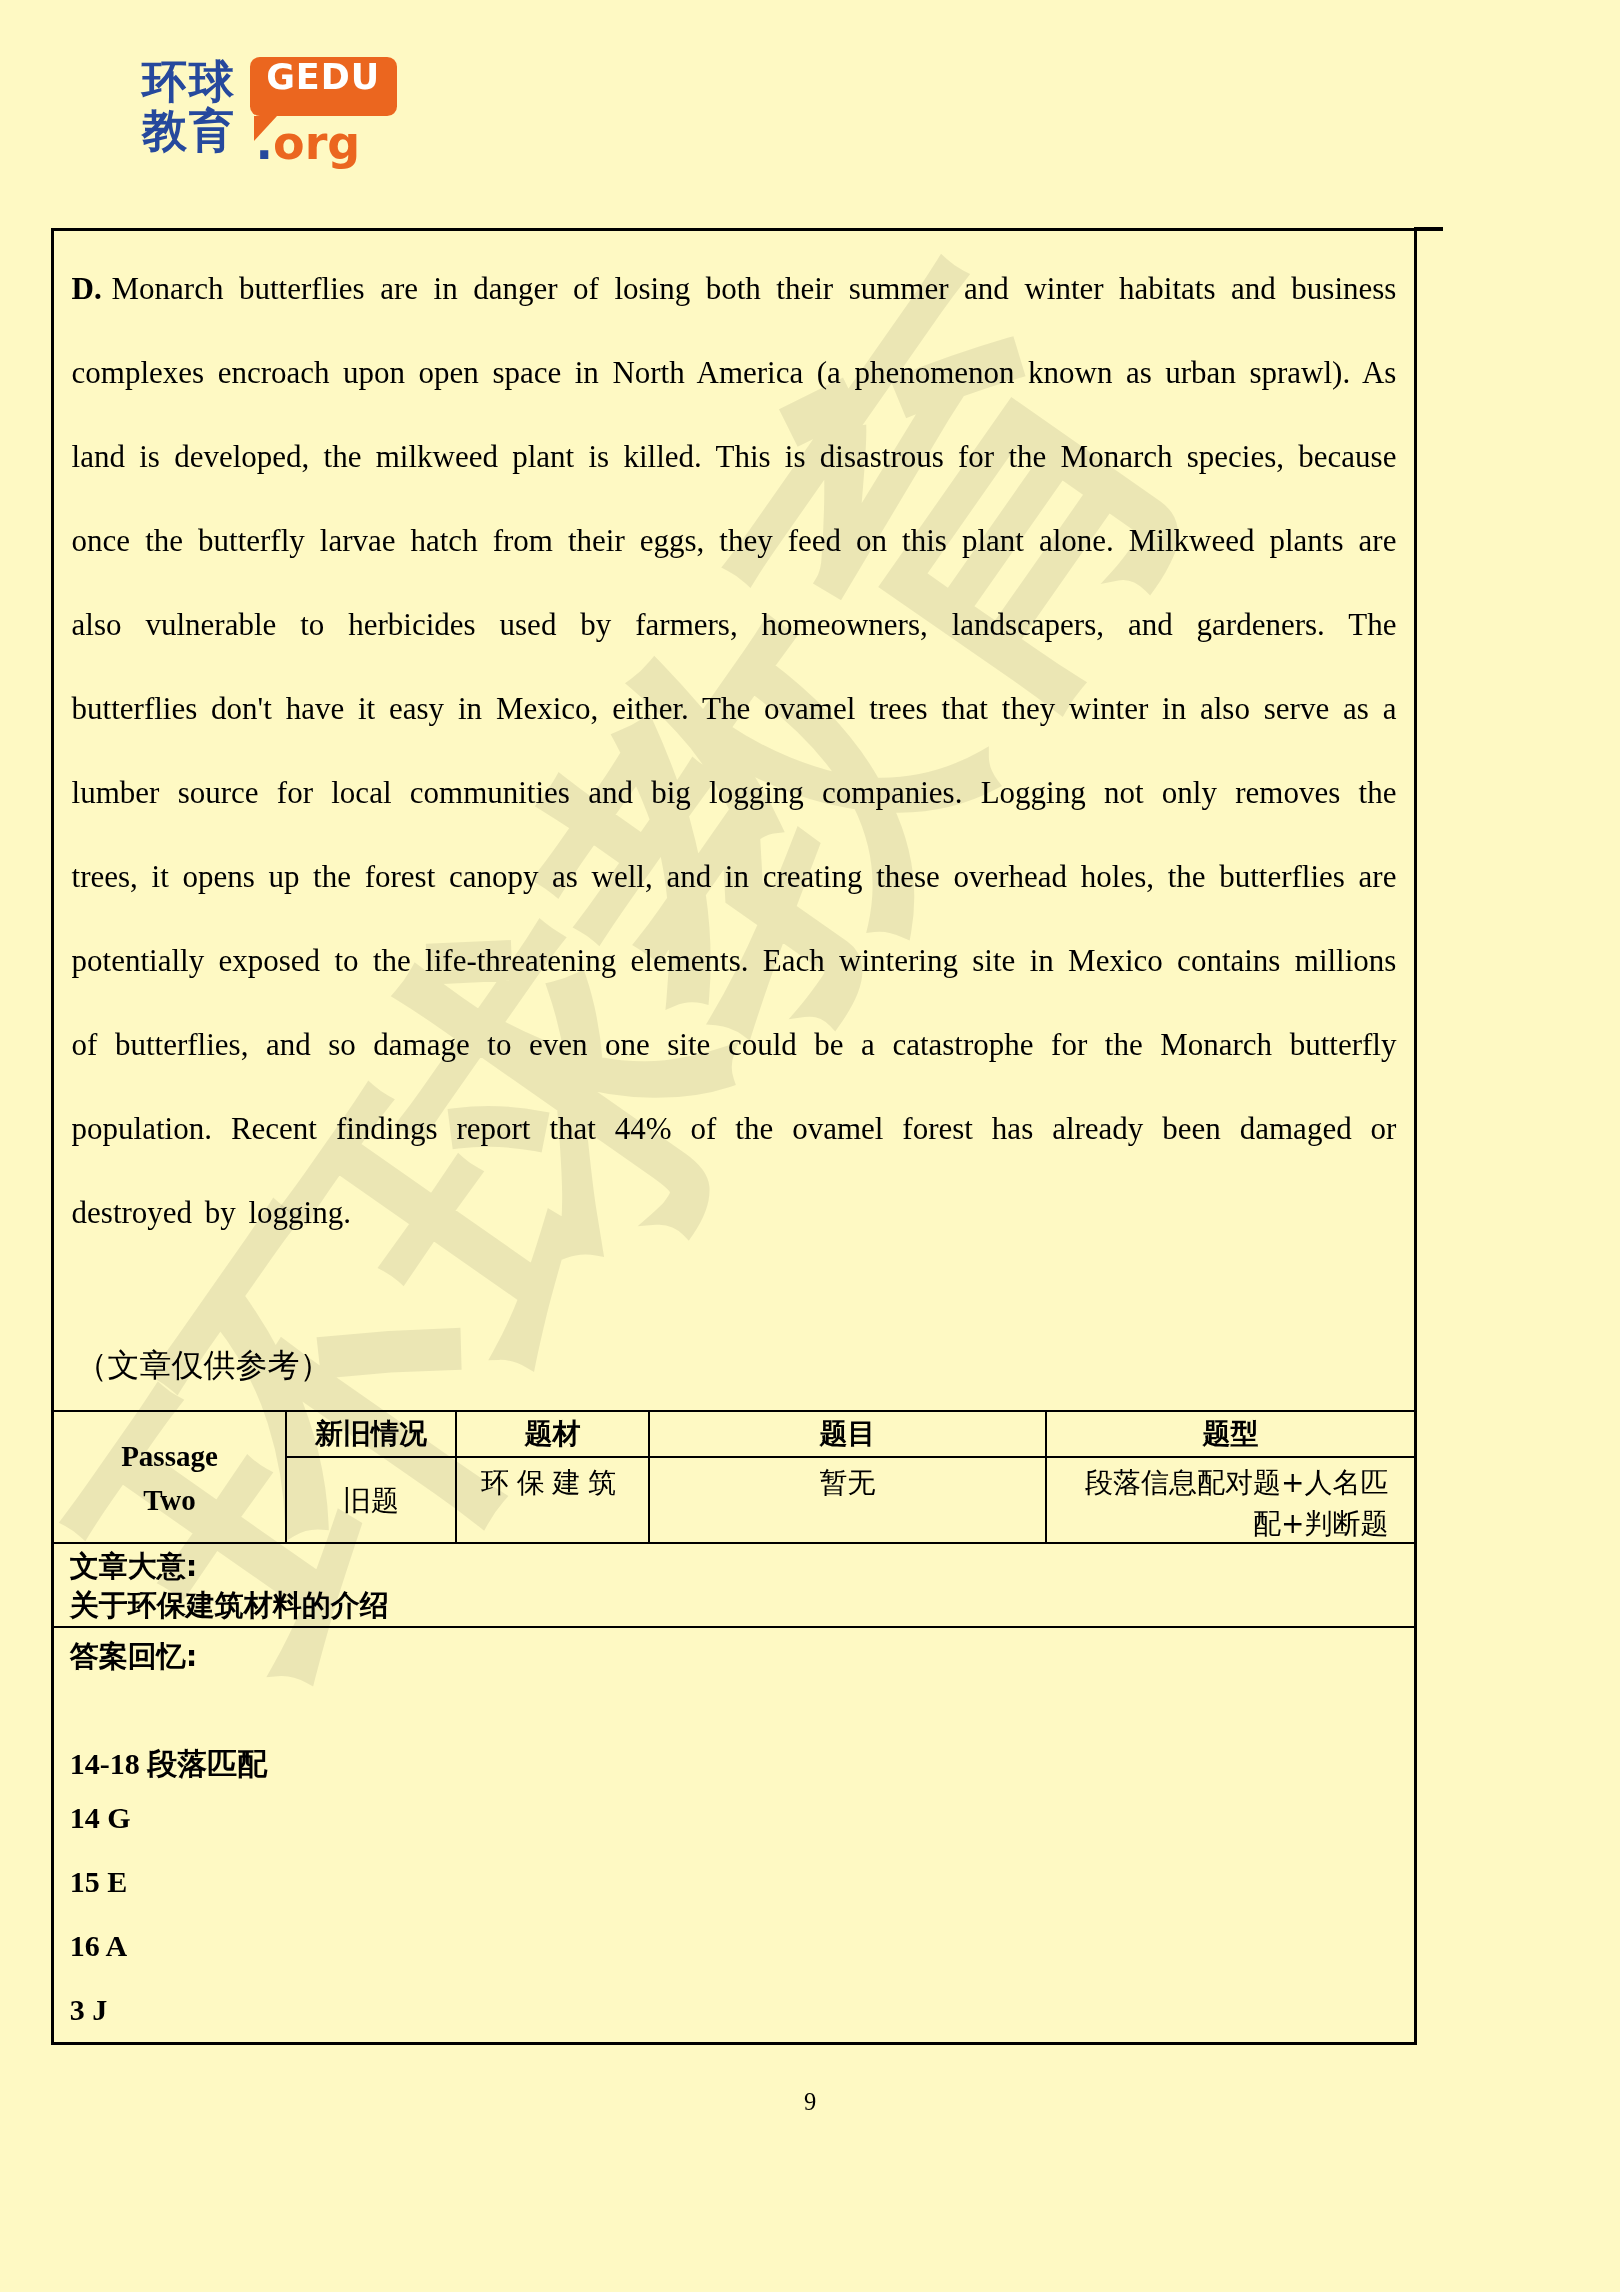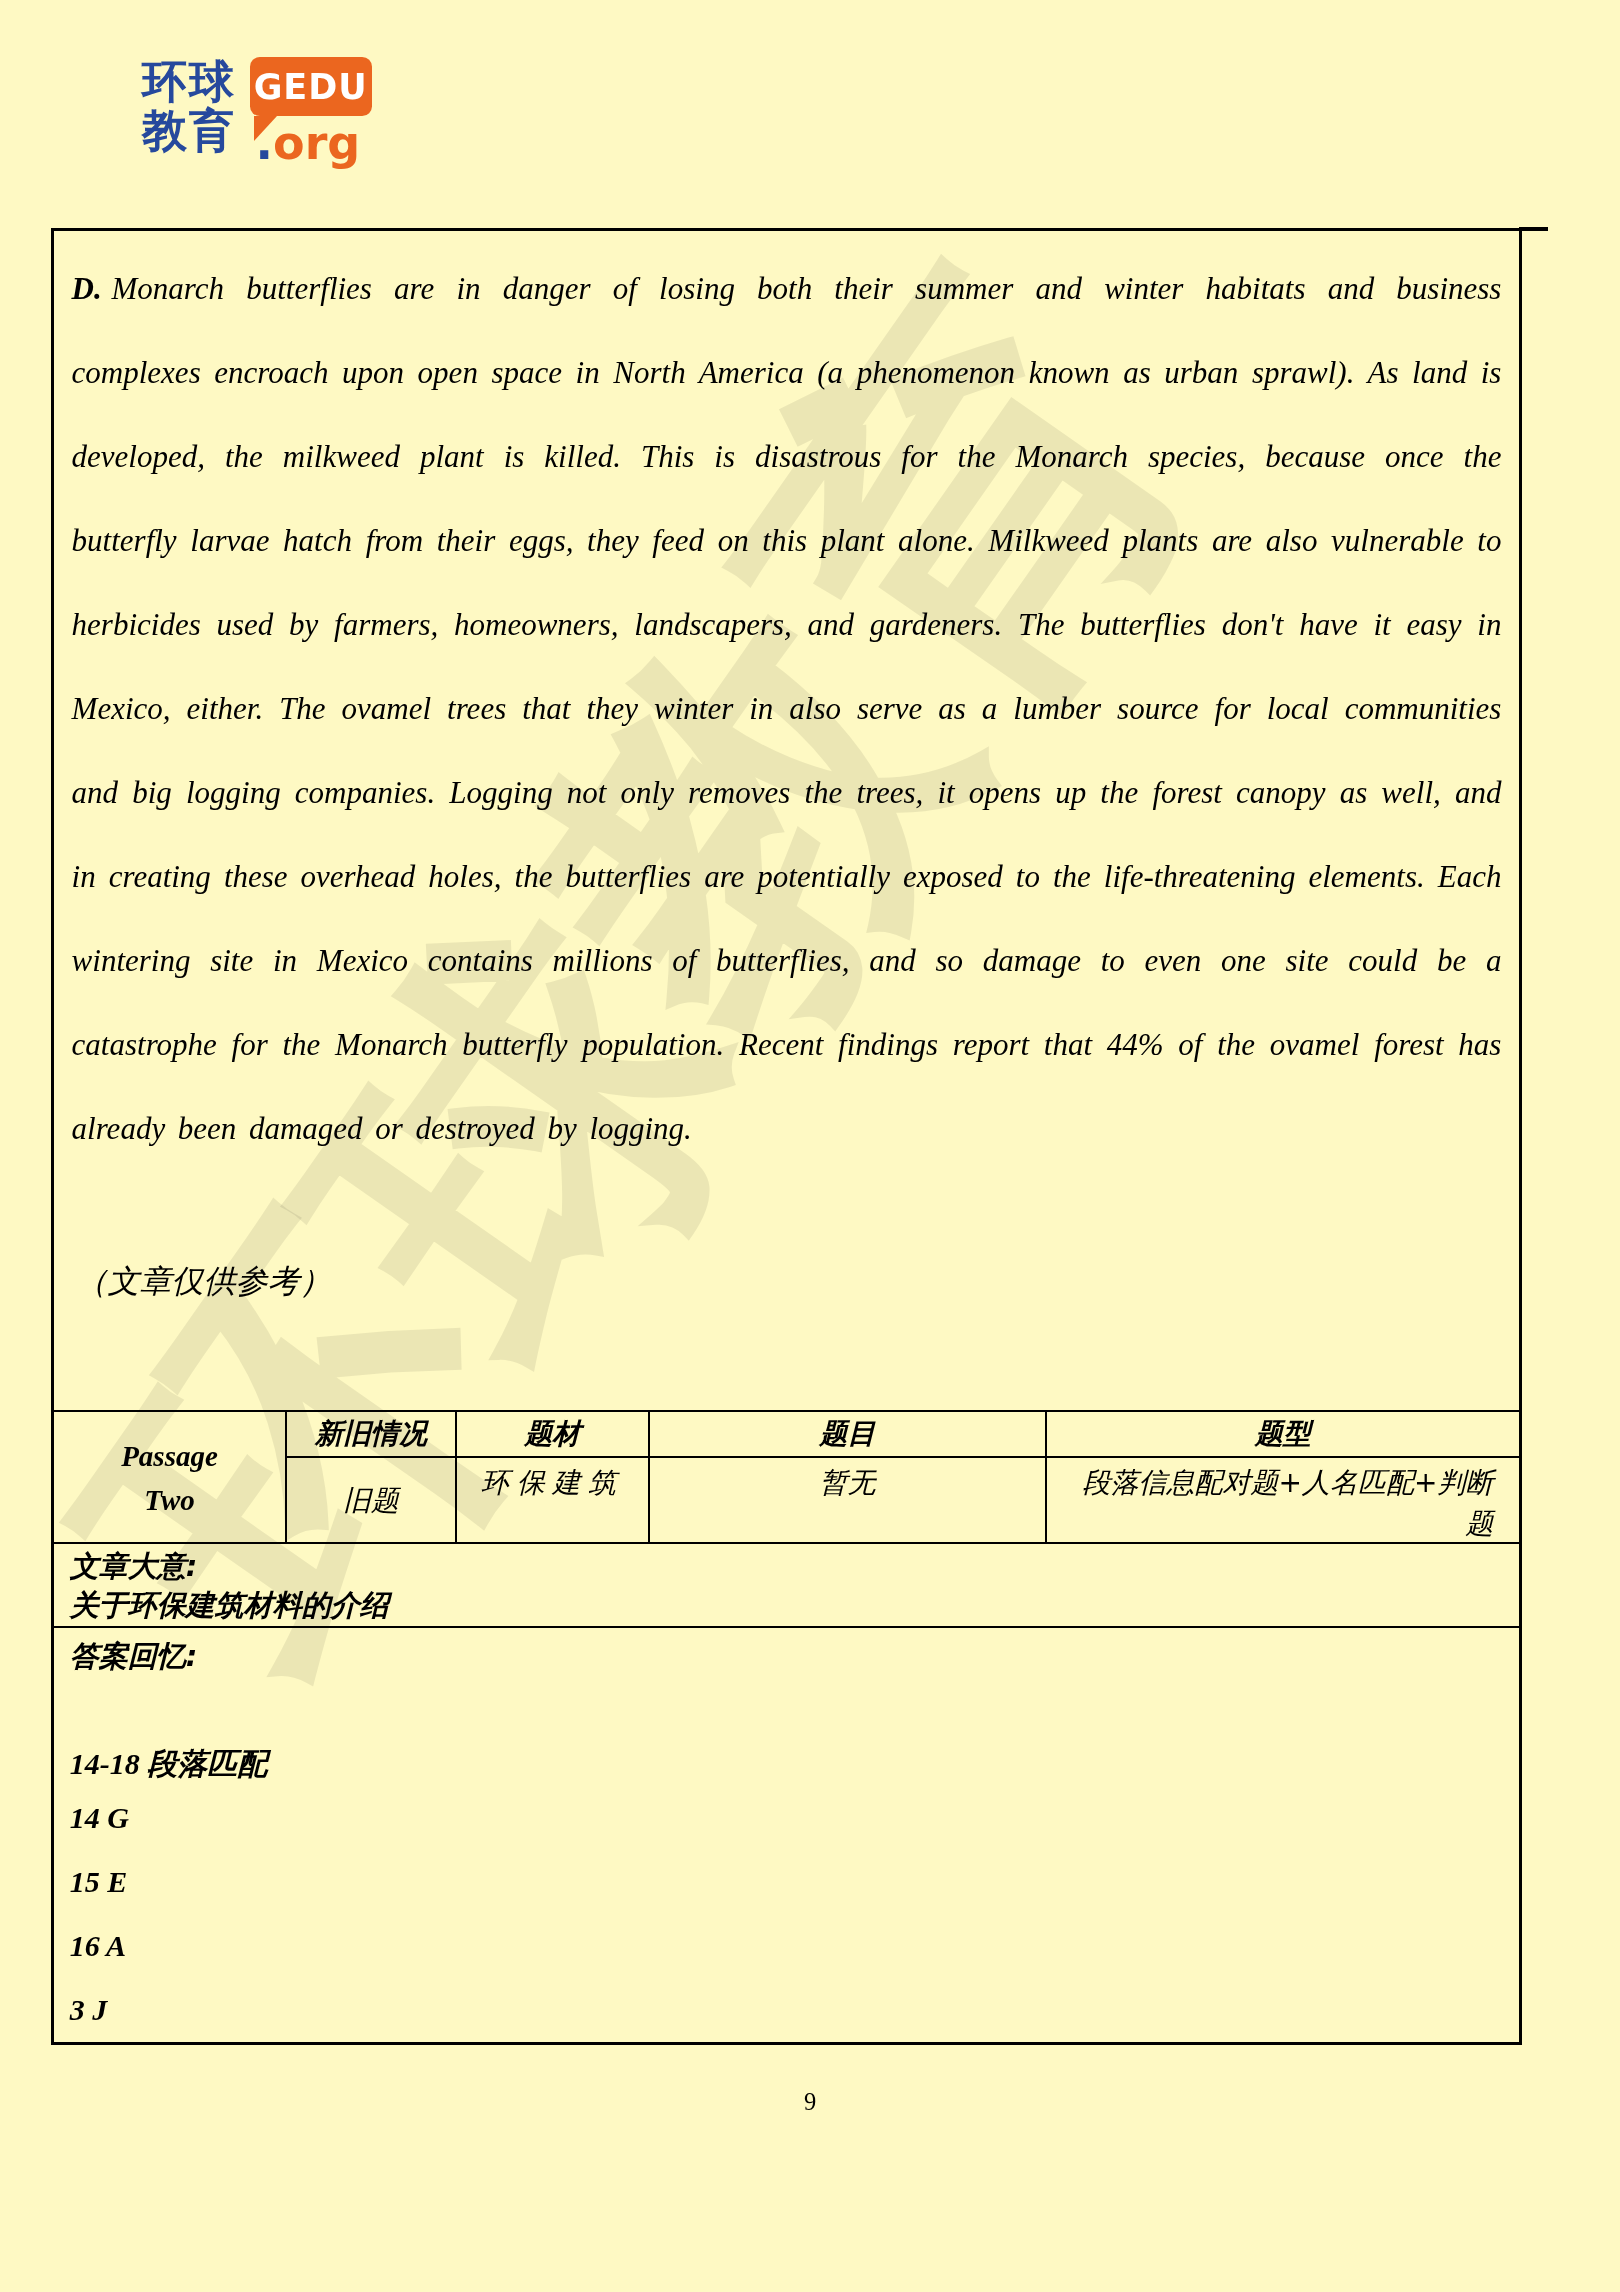--- a/index.html
+++ b/index.html
@@ -37,24 +37,24 @@
   .logo-cn{
     font-family:"DejaVu Sans",sans-serif;
     font-weight:bold;
     font-size:45px;line-height:49px;
     color:#26499D;
     letter-spacing:2px;
   }
   .logo-right{position:relative;margin-left:13.7px;}
   .bubble{
     position:relative;
-    width:122px;height:59px;
+    width:147px;height:59px;
     background:#EB661F;
     border-radius:9.8px;
-    display:flex;align-items:center;justify-content:center;
+    display:flex;align-items:flex-start;justify-content:center;
     font-family:"DejaVu Sans",sans-serif;
     font-weight:bold;
     font-size:35px;
     color:#ffffff;
     letter-spacing:1px;
   }
   .bubble::after{
     content:'';
     position:absolute;
     left:3.9px;top:100%;
@@ -70,27 +70,26 @@
     font-family:"DejaVu Sans",sans-serif;
     font-weight:bold;
     font-size:46px;line-height:51px;
     color:#EB661F;
   }
   .org .dot{color:#26499D;}
   
   .doc{
     position:absolute;
     left:51px;top:228px;
-    width:1471px;height:1817px;
+    width:1366px;height:1817px;
     border:3.9px solid #000;
     box-sizing:border-box;
     z-index:1;
     display:flex;flex-direction:column;
     background:transparent;
-    font-style:italic;
   }
   .doc::after{ 
     content:'';
     position:absolute;
     top:-3.9px;right:-29px;
     width:29px;height:3.9px;
     background:#000;
   }
   
   .sec-passage{

